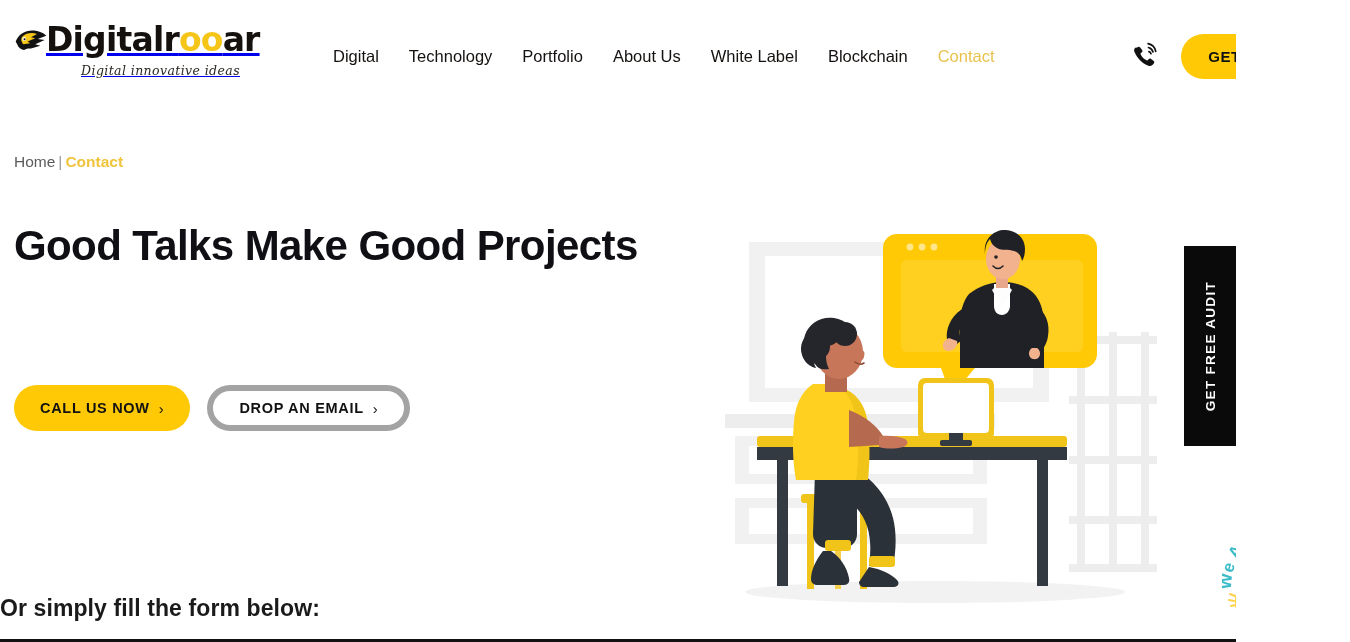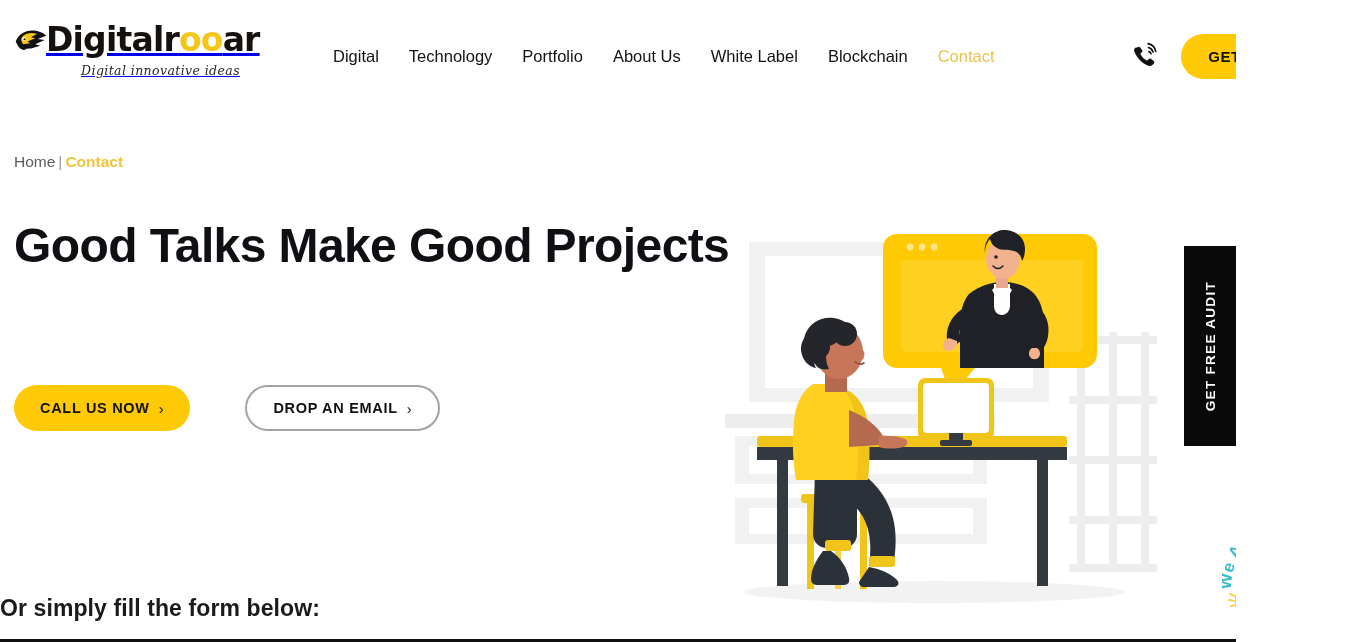--- a/index.html
+++ b/index.html
@@ -50,36 +50,36 @@
   }
 
   
   .breadcrumb { position: absolute; left: 14px; top: 153px; font-size: 15.5px; color: #5b5b5b; }
   .breadcrumb .sep { color: #9a9a9a; margin: 0 3px; }
   .breadcrumb .crumb-current { color: #F0C43C; font-weight: 700; }
 
   
   .hero-title {
     position: absolute; left: 14px; top: 222px;
-    font-size: 48px; font-weight: 700; color: #0f0f14;
+    font-size: 42px; font-weight: 700; color: #0f0f14;
     letter-spacing: -0.6px; line-height: 48px; white-space: nowrap;
   }
   .hero-sub {
     position: absolute; left: 14px; top: 289px;
     font-size: 16.5px; line-height: 26px; color: #1c1c1c; max-width: 620px;
   }
-  .cta-row { position: absolute; left: 14px; top: 385px; display: flex; gap: 55px; align-items: center; }
+  .cta-row { position: absolute; left: 14px; top: 385px; display: flex; gap: 17px; align-items: center; }
   .btn {
     height: 46px; border-radius: 26px; display: inline-flex; align-items: center;
     gap: 9px; padding: 0 26px; font-size: 14.5px; font-weight: 700;
     letter-spacing: 0.7px; cursor: pointer; font-family: "Liberation Sans", sans-serif;
     white-space: nowrap;
   }
   .btn-solid { background: #FFC905; color: #111; border: none; }
-  .btn-outline { background: #ffffff; color: #111; border: 2px solid #a3a3a3; }
+  .btn-outline { background: #ffffff; color: #111; border: 6px solid #a3a3a3; }
   .chev { font-size: 15px; font-weight: 400; line-height: 1; display: inline-block; }
 
   
   .illus { position: absolute; left: 697px; top: 214px; width: 480px; height: 392px; }
   .illus svg { display: block; width: 100%; height: 100%; }
 
   
   .side-tab {
     position: absolute; right: 0; top: 246px; width: 52px; height: 200px;
     background: #0a0a0a; display: flex; align-items: center; justify-content: center;

